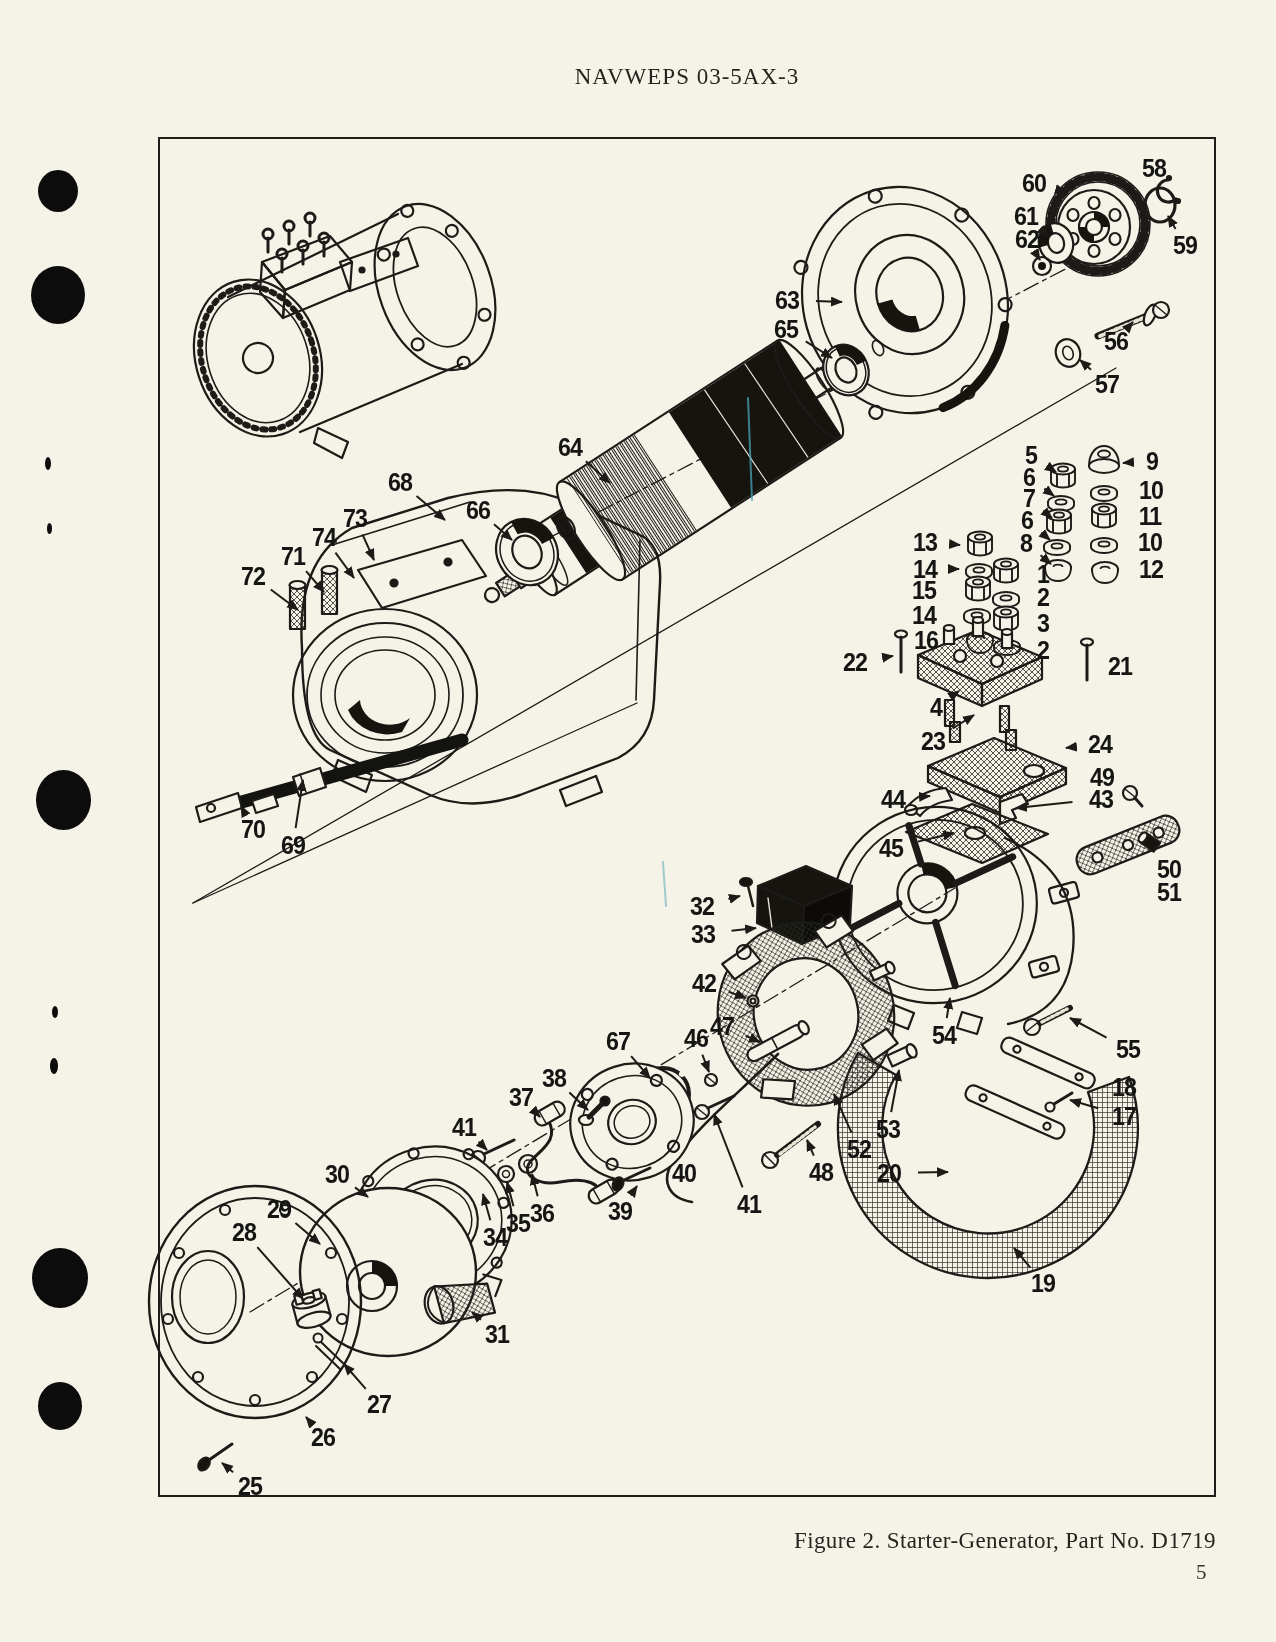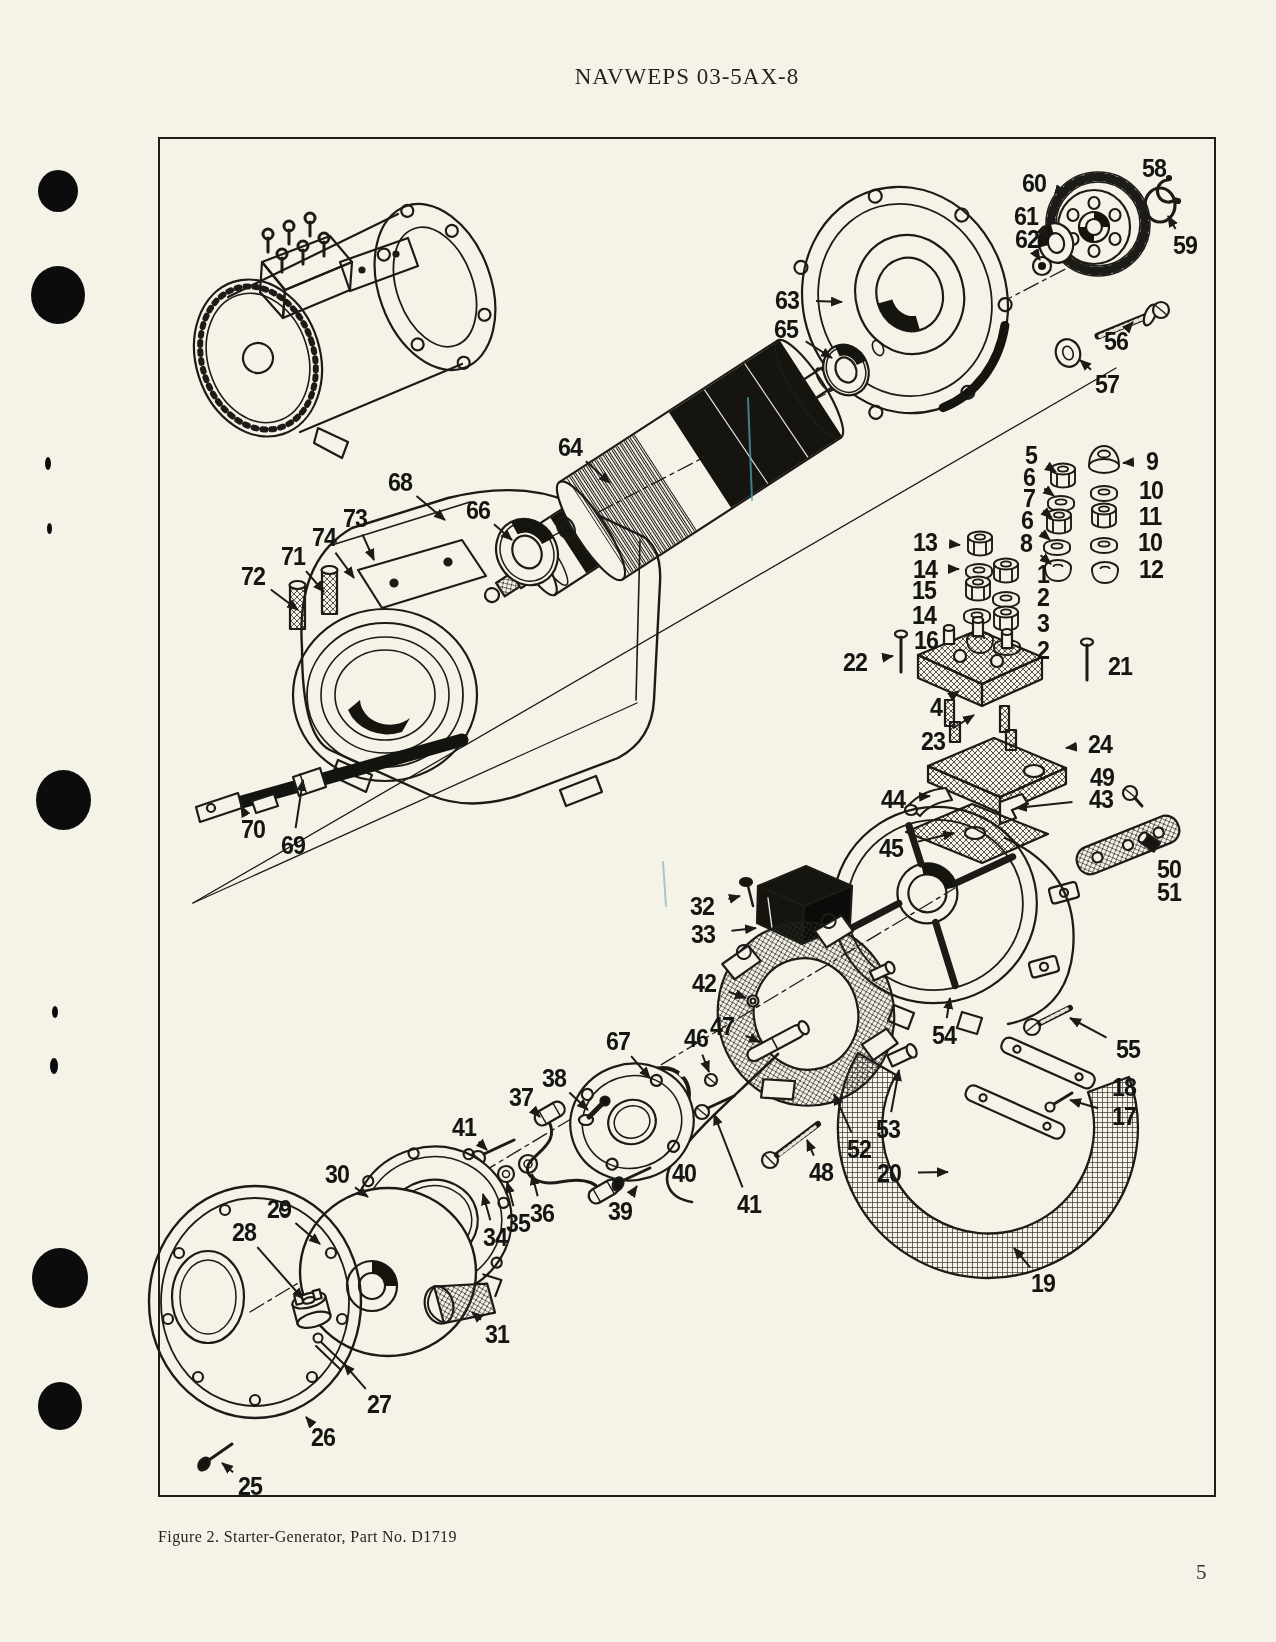--- a/index.html
+++ b/index.html
@@ -12,21 +12,21 @@
     position:absolute;left:158px;top:64px;width:1058px;
     text-align:center;font-size:23px;color:#262420;letter-spacing:1px;
     font-family:"Liberation Serif", serif;
   }
   .figure-border{
     position:absolute;left:158px;top:137px;width:1058px;height:1360px;
     border:2.5px solid #1e1d1a;box-sizing:border-box;background:transparent;
   }
   .caption{
     position:absolute;left:158px;top:1528px;width:1058px;
-    text-align:left;font-size:16px;color:#262420;letter-spacing:.4px;
+    text-align:right;font-size:23px;color:#262420;letter-spacing:.4px;
   }
   .page-number{
     position:absolute;left:1196px;top:1560px;font-size:21px;color:#33312c;
   }
   .binder-mark{position:absolute;background:#0c0c0c;border-radius:50%;}
   svg.diagram{position:absolute;left:0;top:0;}
   .callout{
     position:absolute;transform:translate(-50%,-50%) scaleX(.93);
     font-family:"Liberation Sans", sans-serif;font-weight:bold;
     font-size:25px;color:#151513;letter-spacing:-1px;white-space:nowrap;
@@ -38,21 +38,21 @@
 <div class="binder-mark" style="left:38px;top:170px;width:40px;height:42px;"></div>
 <div class="binder-mark" style="left:31px;top:266px;width:54px;height:58px;"></div>
 <div class="binder-mark" style="left:45px;top:457px;width:6px;height:13px;"></div>
 <div class="binder-mark" style="left:47px;top:523px;width:5px;height:11px;"></div>
 <div class="binder-mark" style="left:36px;top:770px;width:55px;height:60px;"></div>
 <div class="binder-mark" style="left:52px;top:1006px;width:6px;height:12px;"></div>
 <div class="binder-mark" style="left:50px;top:1058px;width:8px;height:16px;"></div>
 <div class="binder-mark" style="left:32px;top:1248px;width:56px;height:60px;"></div>
 <div class="binder-mark" style="left:38px;top:1382px;width:44px;height:48px;"></div>
 
-<div class="header-text">NAVWEPS 03-5AX-8</div>
+<div class="header-text">NAVWEPS 03-5AX-3</div>
 <div class="figure-border"></div>
 
 <svg class="diagram" width="1276" height="1642" viewBox="0 0 1276 1642">
   <defs>
     <pattern id="xhatch" width="6" height="6" patternUnits="userSpaceOnUse">
       <path d="M0,6 L6,0 M0,0 L6,6" stroke="#2a2924" stroke-width="0.8" fill="none"></path>
     </pattern>
     <pattern id="screen" width="5" height="5" patternUnits="userSpaceOnUse">
       <path d="M0,2.5 H5 M2.5,0 V5" stroke="#33322c" stroke-width="0.7" fill="none"></path>
     </pattern>

